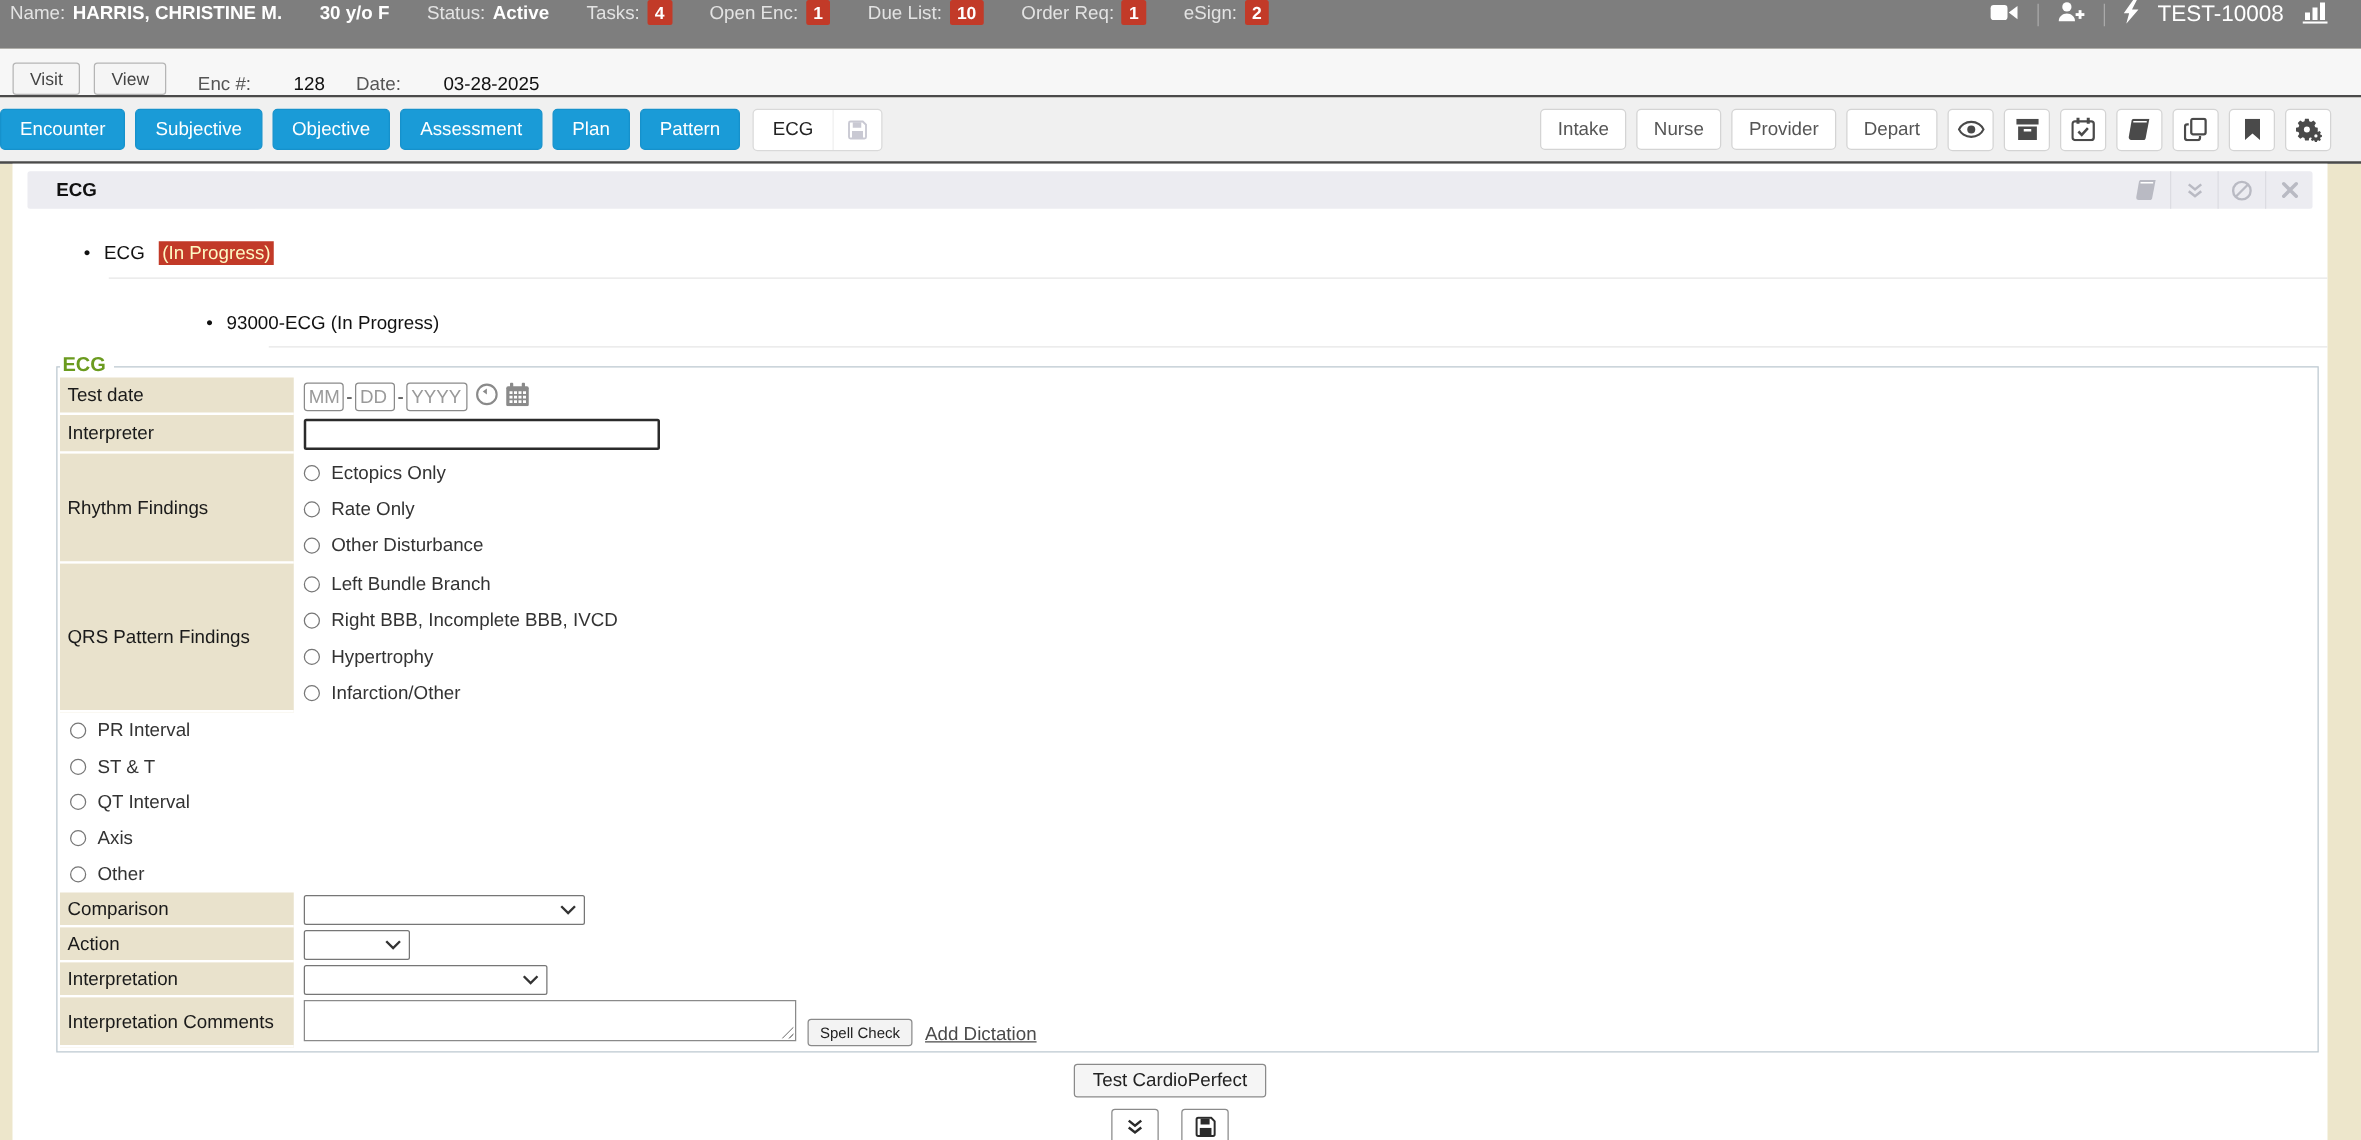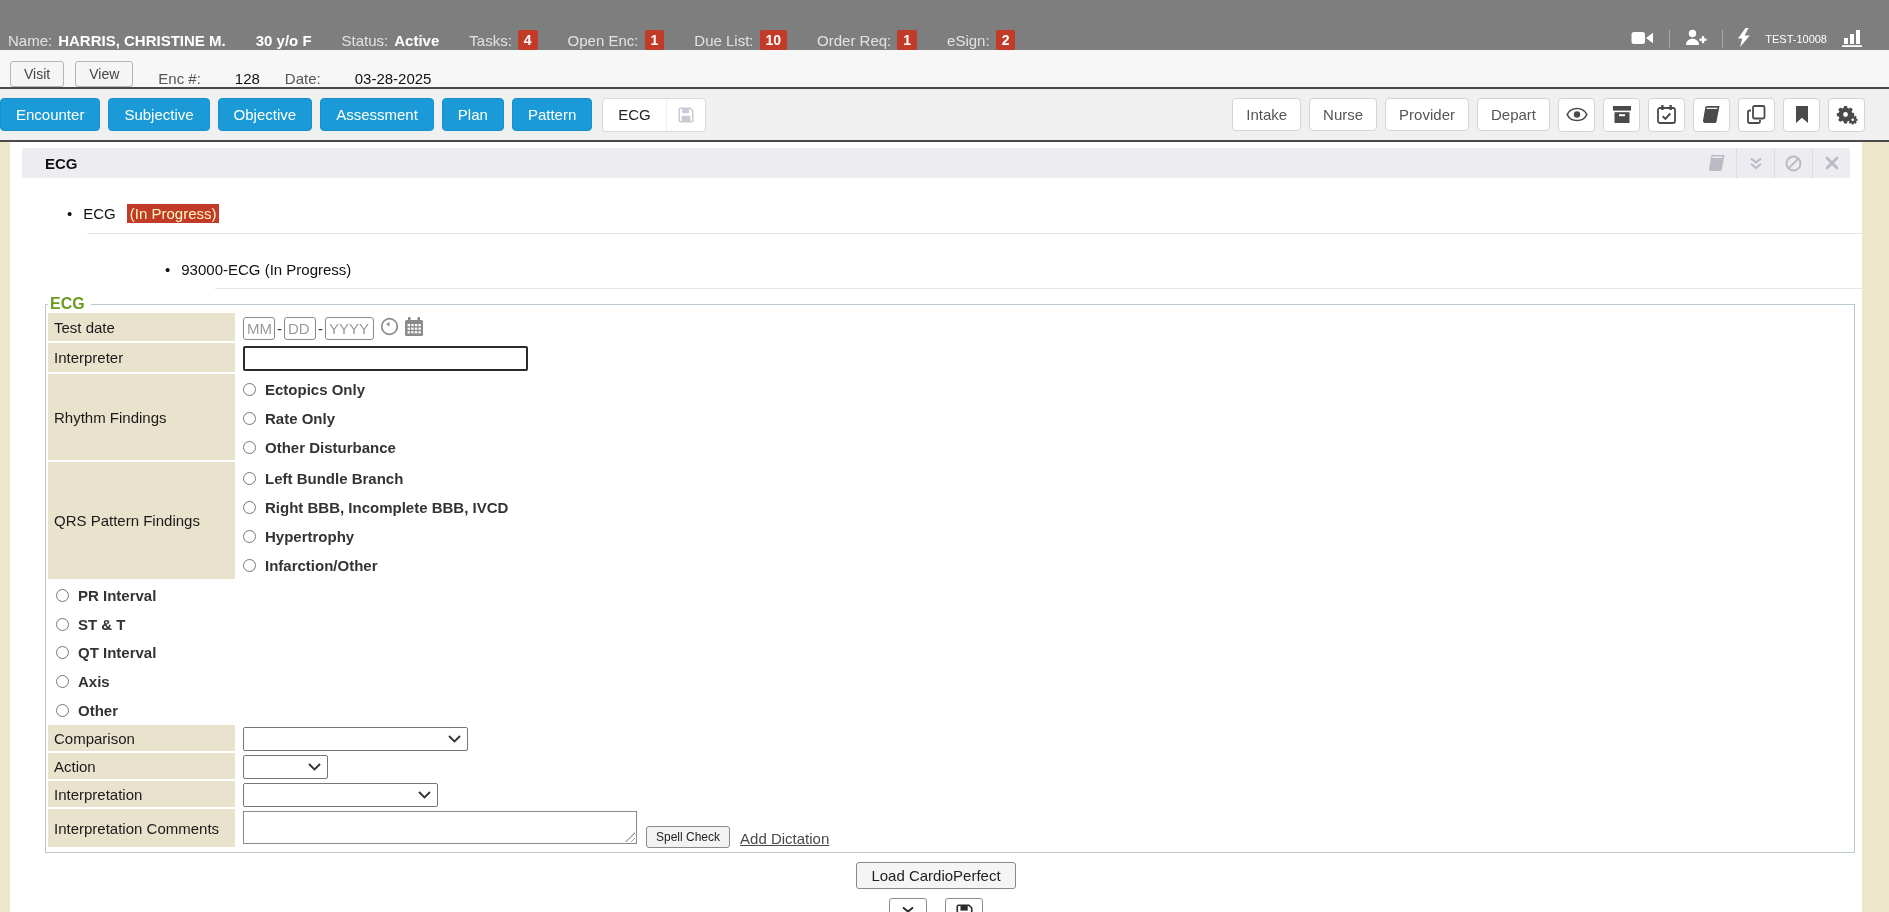--- a/index.html
+++ b/index.html
@@ -5,31 +5,31 @@
   * { box-sizing: border-box; }
   html,body { margin:0; padding:0; }
   body {
     width:1889px; height:912px; overflow:hidden;
     background:#ede6cb;
     font-family:"Liberation Sans", sans-serif;
     font-size:15px; color:#222;
   }
   
   .patient-bar {
-    height:50px; background:#7e7e7e; color:#fff;
-    display:flex; align-items:flex-end; padding:0 24px 0 8px;
+    height:39px; background:#7e7e7e; color:#fff;
+    display:flex; align-items:flex-start; padding:0 24px 0 8px;
   }
   .pb-left { display:flex; align-items:center; flex:1; white-space:nowrap; }
   .pb-group { display:flex; align-items:center; gap:6px; margin-right:30px; }
   .pb-label { color:#e3e3e3; }
   .pb-value { font-weight:bold; color:#fff; }
   .badge { background:#c23a28; color:#fff; font-weight:bold; padding:1px 6px; border-radius:2px; font-size:14px; line-height:18px; }
   .pb-right { display:flex; align-items:center; gap:15px; }
   .pb-divider { width:1px; height:18px; background:#aaa; }
-  .pb-id { font-size:11px; color:#fff; }
+  .pb-id { font-size:18px; color:#fff; }
   
   .visit-bar {
     height:39px; background:#f7f7f7; border-bottom:2px solid #4a4a4a;
     display:flex; align-items:flex-end; padding:0 10px; gap:11px;
   }
   .btn-plain {
     background:#f5f5f5; border:1px solid #b5b5b5; border-radius:3px;
     color:#444; font-size:14px; padding:4px 13px; font-family:inherit; cursor:pointer;
   }
   .vb-label { color:#555; margin-left:14px; }
@@ -101,21 +101,21 @@
     font-size:15px; padding:0 3px; color:#444;
   }
   .date-input::placeholder { color:#9a9a9a; opacity:1; }
   .w-mm { width:32px; } .w-dd { width:32px; } .w-yyyy { width:49px; }
   .date-dash { margin:0 2px; color:#333; }
   .date-icons { display:flex; align-items:center; gap:5px; margin-left:6px; }
   .interpreter-input {
     width:285px; height:25px; border:2px solid #2b2b2b; border-radius:2px;
     font-family:inherit; font-size:15px; padding:0 4px;
   }
-  .radio-option { display:flex; align-items:center; gap:9px; height:29px; color:#333; cursor:pointer;font-weight:bold; }
+  .radio-option { display:flex; align-items:center; gap:9px; height:29px; color:#333; cursor:pointer; }
   .radio-circle { width:13px; height:13px; border:1px solid #767676; border-radius:50%; background:#fff; flex:none; }
   .select {
     border:1px solid #767676; border-radius:2px; height:24px; background:#fff;
     display:flex; align-items:center; justify-content:flex-end; padding-right:6px; cursor:pointer;
   }
   .sel-comparison { width:225px; }
   .sel-action { width:85px; }
   .sel-interpretation { width:195px; }
   .comments-wrap { position:relative; align-self:flex-start; margin-top:2px; }
   .comments-ta {
@@ -501,21 +501,21 @@
             <textarea class="comments-ta" style=""></textarea>
             <span class="resize-handle"></span>
           </span>
           <button class="spellcheck-btn">Spell Check</button>
           <a class="add-dictation">Add Dictation</a>
         </div>
       </div>
     </fieldset>
 
     <div class="load-row">
-      <button class="load-btn">Load CardioPerfect</button>
+      <button class="load-btn">Test CardioPerfect</button>
     </div>
     <div class="bottom-row">
       <button class="bottom-btn">
         <svg width="14" height="13" viewBox="0 0 14 13">
             <path d="M2 1.5l5 4 5-4M2 7l5 4 5-4" fill="none" stroke="#2b2b2b" stroke-width="2"></path>
           </svg>
       </button>
       <button class="bottom-btn">
         <svg width="17" height="17" viewBox="0 0 16 16">
             <path d="M1.2 2.4c0-.7.5-1.2 1.2-1.2h9.8l2.6 2.6v9.8c0 .7-.5 1.2-1.2 1.2H2.4c-.7 0-1.2-.5-1.2-1.2z" fill="none" stroke="#2b2b2b" stroke-width="1.5"></path>

